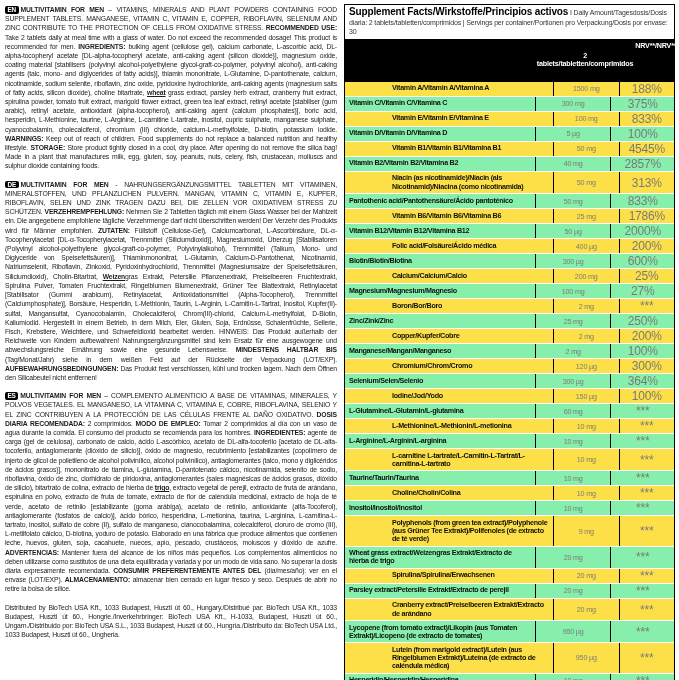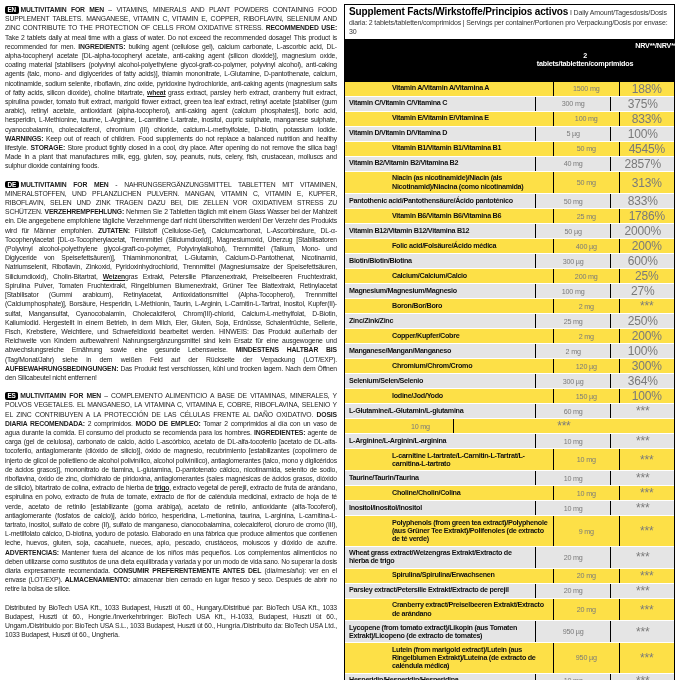--- a/index.html
+++ b/index.html
@@ -34,21 +34,21 @@
   }
   .facts-title .title-main{font-weight:bold;font-size:10px;color:#000;}
   .facts-head{
     display:flex;background:#000;color:#fff;font-weight:bold;
     font-size:7.2px;line-height:8.6px;letter-spacing:-0.2px;
   }
   .facts-head .h-name{flex:0 0 58%;}
   .facts-head .h-amt{flex:0 0 23%;text-align:center;padding:13px 1px;}
   .facts-head .h-nrv{flex:1;text-align:center;padding:3px 1px;}
   .facts-rows{}
-  .f-row{display:flex;border-bottom:1px solid #fff;background:#e5e5e5;}
+  .f-row{display:flex;border-bottom:1px solid #fff;background:#86efac;}
   .f-row.gray{background:#fde047;padding-left:43px;}
   .f-row .c-name{
     flex:0 0 58%;padding:2.4px 3px 2.4px 4px;border-right:1px solid #000;
     font-weight:bold;font-size:7.2px;line-height:8.2px;letter-spacing:-0.3px;
     box-sizing:border-box;
   }
   .f-row .c-amt{
     flex:0 0 23%;border-right:1px solid #000;color:#7a7a7a;font-size:7.2px;
     display:flex;align-items:center;justify-content:center;text-align:left;
     box-sizing:border-box;letter-spacing:-0.2px;
@@ -195,20 +195,21 @@
           <div class="c-name">Iodine/Jod/Yodo</div>
           <div class="c-amt">150 µg</div>
           <div class="c-nrv">100%</div>
         </div>
         <div class="f-row">
           <div class="c-name">L-Glutamine/L-Glutamin/L-glutamina</div>
           <div class="c-amt">60 mg</div>
           <div class="c-nrv">***</div>
         </div>
         <div class="f-row gray">
+          <div class="c-name">L-Methionine/L-Methionin/L-metionina</div>
           <div class="c-amt">10 mg</div>
           <div class="c-nrv">***</div>
         </div>
         <div class="f-row">
           <div class="c-name">L-Arginine/L-Arginin/L-arginina</div>
           <div class="c-amt">10 mg</div>
           <div class="c-nrv">***</div>
         </div>
         <div class="f-row gray">
           <div class="c-name">L-carnitine L-tartrate/L-Carnitin-L-Tartrat/L-carnitina-L-tartrato</div>

